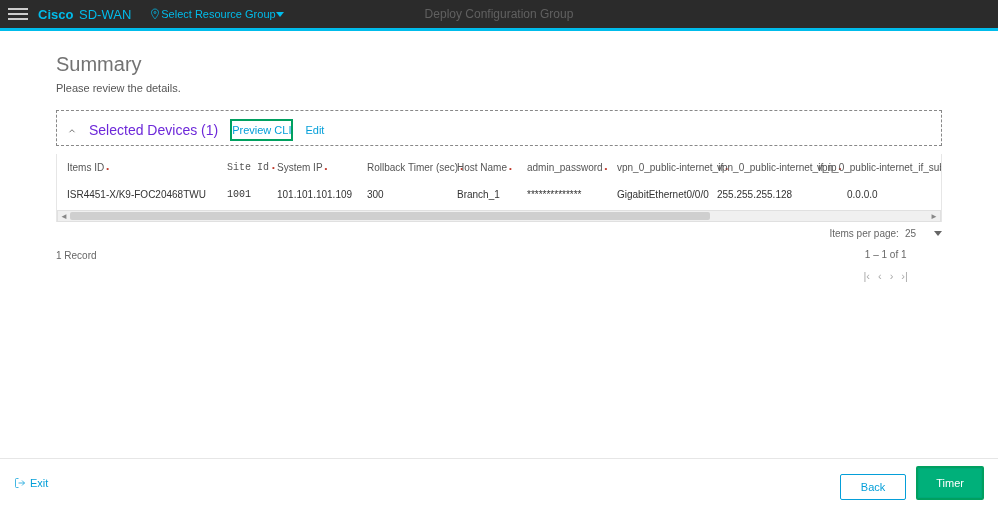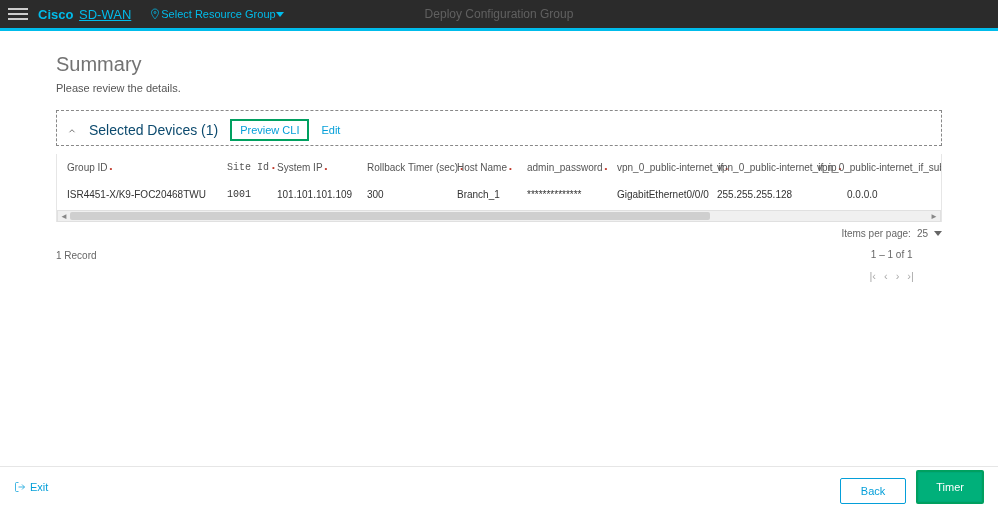--- a/index.html
+++ b/index.html
@@ -3,35 +3,35 @@
   <meta charset="utf-8">
   <style>
     * { box-sizing: border-box; margin: 0; padding: 0; }
     body { font-family: Arial, Helvetica, sans-serif; font-size: 12px; color: #333; background: #fff; width: 998px; height: 506px; position: relative; overflow: hidden; }
 
     .topbar { height: 28px; background: #2b2b2b; display: flex; align-items: center; padding: 0 8px; position: relative; }
     .hamburger { width: 20px; display: flex; flex-direction: column; gap: 3px; cursor: pointer; }
     .hamburger span { height: 2px; background: #ccc; }
     .brand { margin-left: 10px; font-size: 13px; font-weight: bold; }
     .brand .c1 { color: #00bceb; font-weight: bold; }
-    .brand .c2 { color: #00bceb; font-weight: normal; margin-left: 2px; text-decoration: underline; }
+    .brand .c2 { color: #00bceb; font-weight: normal; margin-left: 2px; }
     .resource-group { margin-left: 18px; display: flex; align-items: center; gap: 0; color: #00bceb; font-size: 11px; cursor: pointer; }
     .pin-icon { width: 12px; height: 12px; fill: none; stroke: #00bceb; stroke-width: 1.5; }
     .page-title-center { position: absolute; left: 50%; transform: translateX(-50%); color: #606060; font-size: 12px; }
     .accentbar { height: 3px; background: #00bceb; }
 
     .content { padding: 22px 56px 0 56px; }
     .summary-title { font-size: 20px; color: #737373; font-weight: normal; margin-bottom: 6px; }
     .summary-sub { font-size: 11px; color: #555; margin-bottom: 16px; }
 
     .section-box { border: 1px dashed #888; padding: 8px 10px 4px 10px; display: flex; align-items: center; gap: 12px; margin-bottom: 8px; }
     .chevron { width: 10px; height: 10px; display: inline-block; }
     .chevron svg { width: 10px; height: 10px; stroke: #555; stroke-width: 2; fill: none; }
-    .section-title { font-size: 14px; color: #0c4a6e; }
-    .preview-cli { border: 2px solid #00a060; padding: 3px 8px; color: #049fd9; font-size: 11px; cursor: pointer; }
+    .section-title { font-size: 14px; color: #6d28d9; }
+    .preview-cli { border: 2px solid #00a060; padding: 3px 0; color: #049fd9; font-size: 11px; cursor: pointer; }
     .edit-link { color: #049fd9; font-size: 11px; cursor: pointer; }
 
     .table-wrapper { border-left: 1px solid #e6e6e6; border-right: 1px solid #e6e6e6; }
     .table-scroll { overflow-x: hidden; position: relative; }
     .table { width: 1100px; }
     .thead, .trow { display: flex; }
     .thead { background: #fff; }
     .th, .td { padding: 8px 10px; font-size: 10px; white-space: nowrap; }
     .th { color: #555; }
     .td { color: #333; }
@@ -51,26 +51,26 @@
     .scrollbar-fake { height: 12px; background: #f0f0f0; position: relative; border: 1px solid #e0e0e0; margin-top: 2px; }
     .scrollbar-fake .arrow-l, .scrollbar-fake .arrow-r { position: absolute; top: 0; width: 12px; height: 10px; display: flex; align-items: center; justify-content: center; color: #888; font-size: 8px; }
     .scrollbar-fake .arrow-l { left: 0; }
     .scrollbar-fake .arrow-r { right: 0; }
     .scrollbar-thumb { position: absolute; left: 12px; top: 1px; height: 8px; width: 640px; background: #cfcfcf; border-radius: 2px; }
 
     .pager-row { display: flex; justify-content: space-between; align-items: center; margin-top: 6px; font-size: 10px; color: #666; }
     .pager-row .left {}
     .pager-row .right { display: flex; align-items: center; gap: 10px; flex-direction: column; }
     .items-per-page { display: flex; align-items: center; gap: 6px; }
-    .ipp-select { display: flex; align-items: center; gap: 6px; cursor: pointer; }
+    .ipp-select { display: flex; align-items: center; gap: 18px; cursor: pointer; }
     .tri-down { width: 0; height: 0; border-left: 4px solid transparent; border-right: 4px solid transparent; border-top: 5px solid #666; }
     .pager-nav { display: flex; align-items: center; gap: 8px; color: #aaa; }
     .pager-nav span { cursor: pointer; font-size: 11px; }
 
-    .footer { position: absolute; bottom: 0; left: 0; right: 0; height: 40px; border-top: 1px solid #e6e6e6; background: #fff; display: flex; align-items: center; justify-content: space-between; padding: 14px 14px; }
+    .footer { position: absolute; bottom: 0; left: 0; right: 0; height: 48px; border-top: 1px solid #e6e6e6; background: #fff; display: flex; align-items: center; justify-content: space-between; padding: 14px 14px; }
     .exit-link { color: #049fd9; font-size: 11px; display: flex; align-items: center; gap: 4px; cursor: pointer; }
     .exit-icon { width: 12px; height: 12px; stroke: #049fd9; fill: none; stroke-width: 1.5; }
     .footer-right { display: flex; gap: 10px; }
     .btn-back { border: 1px solid #049fd9; color: #049fd9; background: #fff; padding: 6px 20px; font-size: 11px; cursor: pointer; border-radius: 2px; margin-top: 8px; }
     .btn-deploy { border: 2px solid #00a060; background: #00a878; color: #fff; padding: 6px 18px; font-size: 11px; cursor: pointer; border-radius: 2px; box-shadow: 0 0 0 1px #00a878 inset; background: #00b07a; }
     .btn-deploy { background: #00b07a; }
   </style>
 </head>
 <body>
 
@@ -107,21 +107,21 @@
     </span>
     <span class="section-title">Selected Devices (1)</span>
     <span class="preview-cli">Preview CLI</span>
     <span class="edit-link">Edit</span>
   </div>
 
   <div class="table-wrapper">
     <div class="table-scroll">
       <div class="table">
         <div class="thead">
-          <div class="th c-deviceid"><span>Group ID</span><span class="red-dot">•</span></div>
+          <div class="th c-deviceid"><span>Items ID</span><span class="red-dot">•</span></div>
           <div class="th c-siteid"><span>Site Id</span><span class="red-dot">•</span></div>
           <div class="th c-systemip"><span>System IP</span><span class="red-dot">•</span></div>
           <div class="th c-rollback"><span>Rollback Timer (sec)</span><span class="red-dot">•</span></div>
           <div class="th c-hostname"><span>Host Name</span><span class="red-dot">•</span></div>
           <div class="th c-adminpw"><span>admin_password</span><span class="red-dot">•</span></div>
           <div class="th c-vpnif"><span>vpn_0_public-internet_if</span><span class="red-dot">•</span></div>
           <div class="th c-vpnifip"><span>vpn_0_public-internet_if_ip</span><span class="red-dot">•</span></div>
           <div class="th c-vpnsubnet"><span>vpn_0_public-internet_if_subnet</span></div>
           <div class="th c-vpnstaticnet"></div>
 

